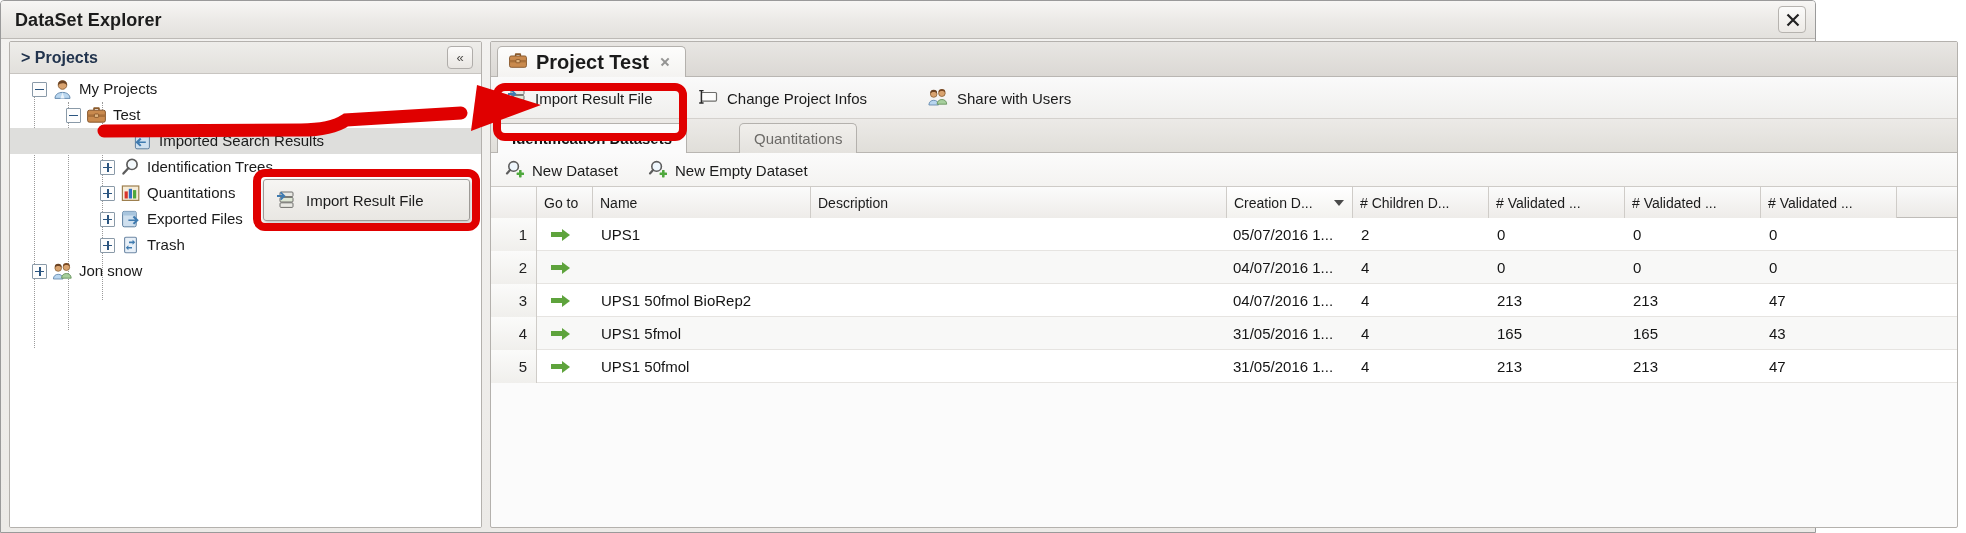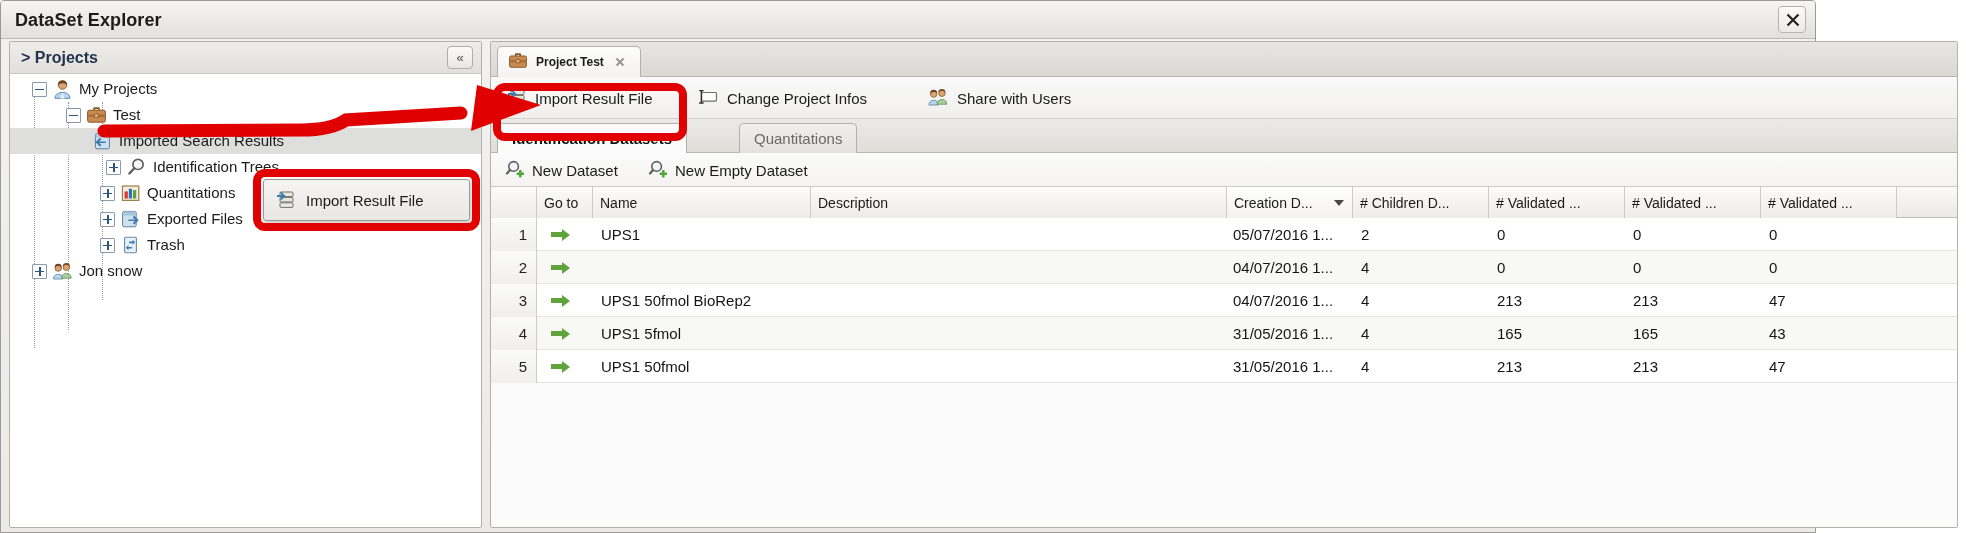--- a/index.html
+++ b/index.html
@@ -125,21 +125,21 @@
     border-bottom: 1px solid #b9b6b2;
   }
   .doc-tab {
     position: absolute; left: 6px; top: 4px;
     height: 31px; padding: 0 12px 0 10px;
     background: linear-gradient(to bottom, #fdfdfc, #f4f3f1);
     border: 1px solid #b4b1ad; border-bottom: none;
     border-radius: 5px 5px 0 0;
     display: flex; align-items: center; gap: 8px;
   }
-  .doc-tab .tt { font-size: 12px; font-weight: bold; color: #1b1b1b; }
+  .doc-tab .tt { font-size: 20px; font-weight: bold; color: #1b1b1b; }
   .tab-x {
     width: 16px; height: 16px; position: relative; opacity: .5; cursor: pointer;
   }
   .tab-x::before, .tab-x::after {
     content:""; position:absolute; left:3px; top:7px; width:10px; height:1.6px; background:#333;
   }
   .tab-x::before { transform: rotate(45deg); }
   .tab-x::after  { transform: rotate(-45deg); }
 
   .toolbar {
@@ -314,34 +314,34 @@
               <path d="M7.2 5.2V3.6c0-.8.6-1.3 1.3-1.3h4c.7 0 1.3.5 1.3 1.3v1.6h-1.6V4.1H8.8v1.1z" fill="#8a5a2b"></path>
               <rect x="1.6" y="5.2" width="17.8" height="12" rx="1.8" fill="#c98a4e" stroke="#7d4d22" stroke-width=".9"></rect>
               <rect x="1.6" y="9.4" width="17.8" height="2.6" fill="#a9703a"></rect>
               <rect x="8.4" y="9" width="4.2" height="3.4" rx=".7" fill="#e2b680" stroke="#7d4d22" stroke-width=".8"></rect>
             </svg>
           </span>
           <span class="txt">Test</span>
         </div>
       </div>
 
-      <div class="tnode sel" style="top:54px;">
+      <div class="tnode sel" style="top:54px;padding-left:40px;">
         <div class="hit" style="margin-left:82px;">
           <span class="ico">
             <svg width="21" height="20" viewBox="0 0 21 20">
               <rect x="3.4" y="2.4" width="14" height="15.4" rx="1.6" fill="#cfe0ef" stroke="#5d7f9f" stroke-width="1"></rect>
               <rect x="3.4" y="2.4" width="14" height="4.2" rx="1.6" fill="#a8c5de"></rect>
               <path d="M13.8 10.6 H7.2 l2.3-2.4 -1.5-1.4 -4.6 4.4 4.6 4.4 1.5-1.4 -2.3-2.3 h6.6z" fill="#3f7bb0"></path>
             </svg>
           </span>
           <span class="txt">Imported Search Results</span>
         </div>
       </div>
 
-      <div class="tnode" style="left:88px; top:80px;text-align:right;">
+      <div class="tnode" style="left:82px; top:80px;text-align:right;">
         <div class="hit">
           <div class="expander plus"></div>
           <span class="ico">
             <svg width="21" height="20" viewBox="0 0 21 20">
               <circle cx="12" cy="7.4" r="5.1" fill="none" stroke="#5d5d5d" stroke-width="1.7"></circle>
               <circle cx="12" cy="7.4" r="3.7" fill="#eef5fb" opacity=".75"></circle>
               <path d="M8.3 11.2 L3.4 16.6" stroke="#5d5d5d" stroke-width="2.3" stroke-linecap="round"></path>
             </svg>
           </span>
           <span class="txt">Identification Trees</span>

